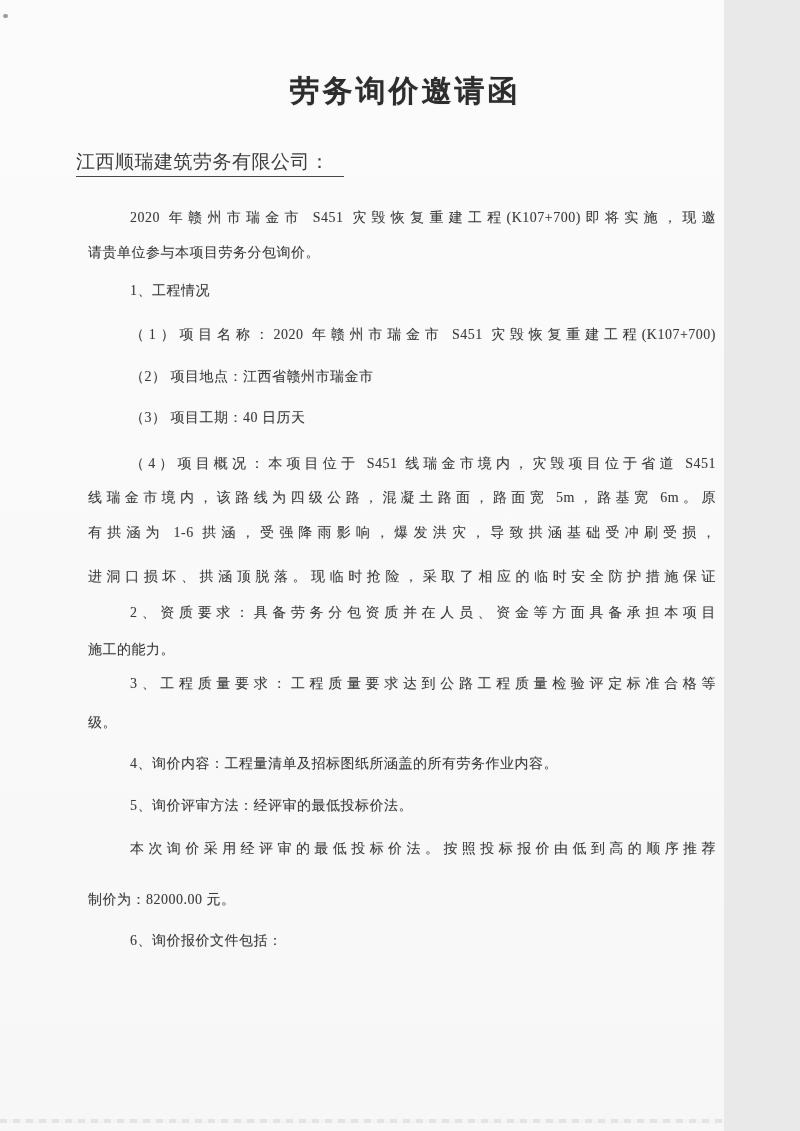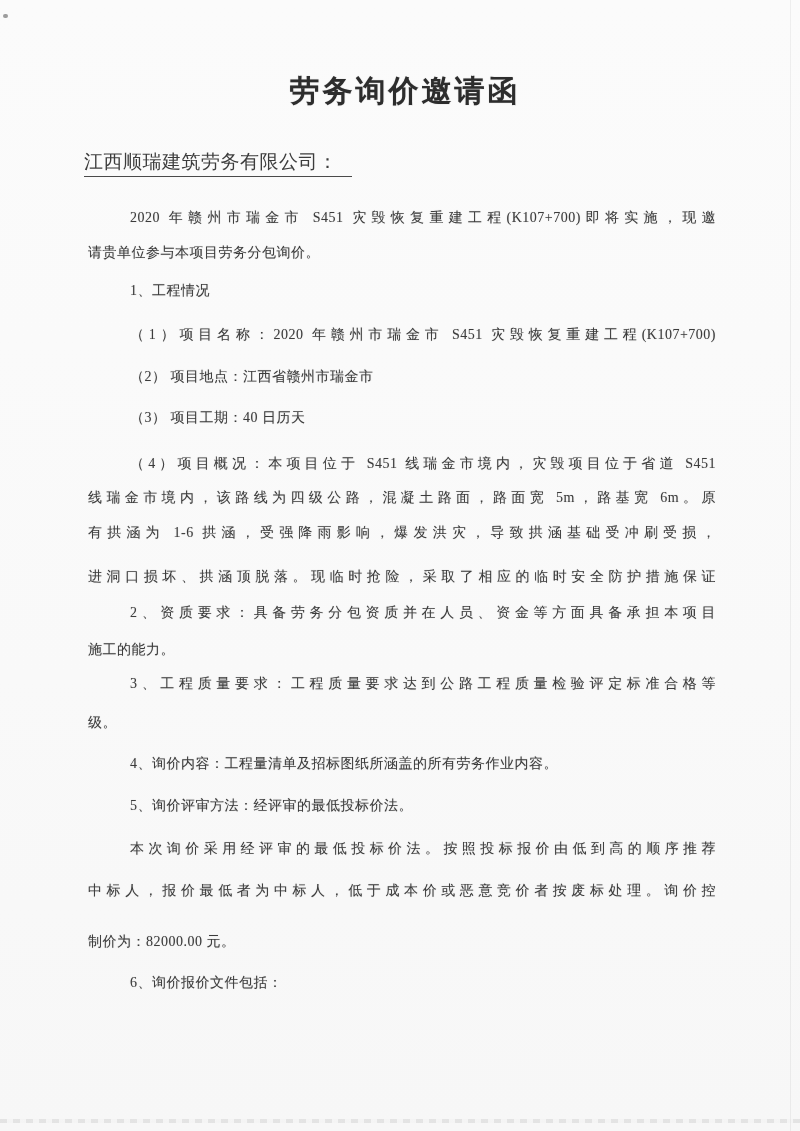--- a/index.html
+++ b/index.html
@@ -3,35 +3,35 @@
 <meta charset="utf-8">
 <style>
   html,body{margin:0;padding:0;}
   body{
     width:800px;height:1131px;
     font-family:"Liberation Serif","DejaVu Serif",serif;
     background:#e9e9e9;
   }
   .page{
     position:relative;
-    width:800px;height:1131px;
+    width:724px;height:1131px;
     background:linear-gradient(180deg,#fbfbfb 0%,#f9f9f9 60%,#f7f7f7 100%);
     overflow:hidden;
     color:#3c3c3c;
   }
   .title{
     position:absolute;top:74px;left:0;width:800px;height:34px;
     line-height:34px;text-align:center;
     font-size:30px;font-weight:bold;color:#2d2d2d;
     letter-spacing:3px;
     transform:translateX(5px);
     text-shadow:0 0 1px rgba(50,50,50,.35);
   }
   .addressee{
-    position:absolute;top:147px;left:84px;height:30px;line-height:30px;
+    position:absolute;top:147px;left:76px;height:30px;line-height:30px;
     font-size:19px;
   }
   .addressee span{
     display:inline-block;height:29px;
     border-bottom:1.5px solid #4a4a4a;
     padding-right:14px;
     letter-spacing:.5px;
   }
   .body{
     position:absolute;top:203px;left:88px;width:628px;
@@ -95,18 +95,17 @@
     <div class="ln fill m4">线瑞金市境内，该路线为四级公路，混凝土路面，路面宽 5m，路基宽 6m。原</div>
     <div class="ln fill m5">有拱涵为 1-6 拱涵，受强降雨影响，爆发洪灾，导致拱涵基础受冲刷受损，</div>
     <div class="ln fill m14">进洞口损坏、拱涵顶脱落。现临时抢险，采取了相应的临时安全防护措施保证</div>
     <div class="ln ind fill m6">2、资质要求：具备劳务分包资质并在人员、资金等方面具备承担本项目</div>
     <div class="ln m7">施工的能力。</div>
     <div class="ln ind fill m4">3、工程质量要求：工程质量要求达到公路工程质量检验评定标准合格等</div>
     <div class="ln m9">级。</div>
     <div class="ln ind m11">4、询价内容：工程量清单及招标图纸所涵盖的所有劳务作业内容。</div>
     <div class="ln ind m12">5、询价评审方法：经评审的最低投标价法。</div>
     <div class="ln ind fill m13">本次询价采用经评审的最低投标价法。按照投标报价由低到高的顺序推荐</div>
-    <div class="ln fill m12">中标人，报价最低者为中标人，低于成本价或恶意竞价者按废标处理。询价控</div>
     <div class="ln m21">制价为：82000.00 元。</div>
     <div class="ln ind m11">6、询价报价文件包括：</div>
   </div>
 
 </div>
 
 </body></html>

